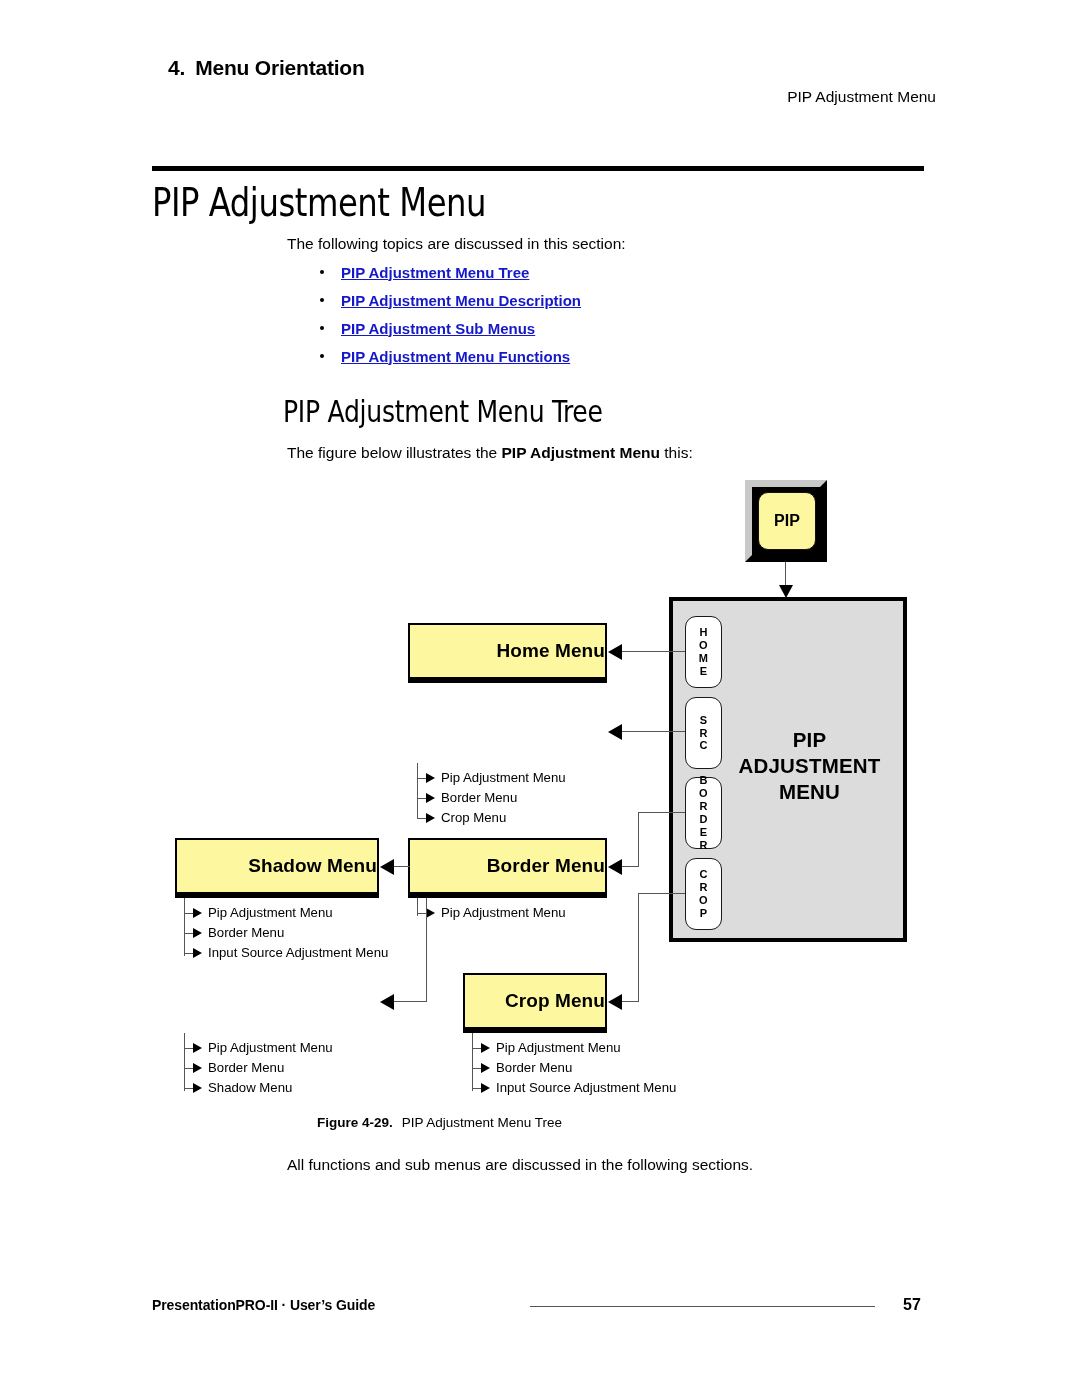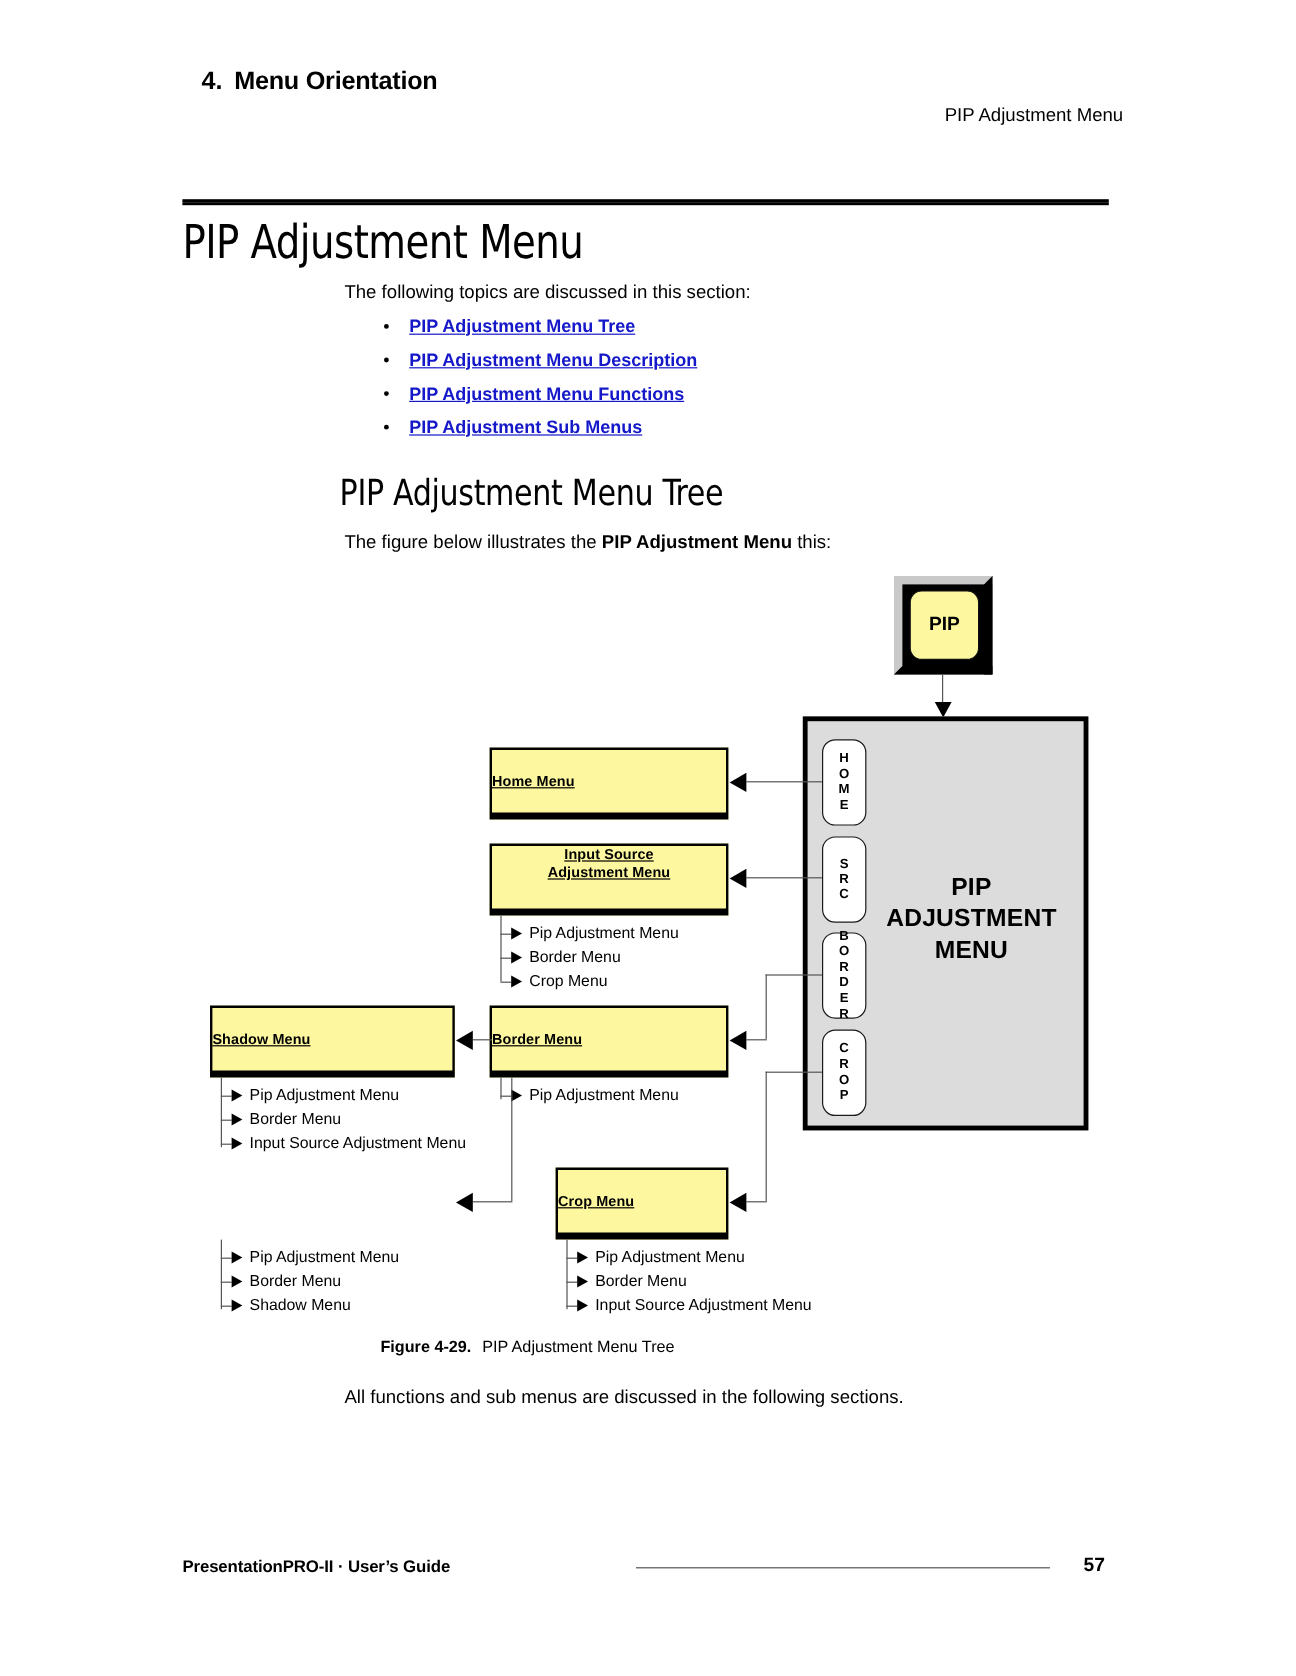--- a/index.html
+++ b/index.html
@@ -201,27 +201,26 @@
 
   
   .ybox {
     position: absolute;
     background: #fdf89f;
     border: 2.5px solid #000;
     border-bottom-width: 6px;
     box-sizing: border-box;
     display: flex;
     align-items: center;
-    justify-content: flex-start;
+    justify-content: flex-end;
     text-align: center;
-    font-size: 12px;
+    font-size: 19px;
     font-weight: bold;
     line-height: 1.24;
     letter-spacing: 0.1px;
-    text-decoration: underline;
   }
 
   
   .sublist {
     position: absolute;
     font-size: 13.2px;
     line-height: 20px;
     white-space: nowrap;
   }
   .subitem {
@@ -323,25 +322,25 @@
     <li class="toc-item">
       <span class="toc-bullet"></span>
       <a class="toc-link">PIP Adjustment Menu Tree</a>
     </li>
     <li class="toc-item">
       <span class="toc-bullet"></span>
       <a class="toc-link">PIP Adjustment Menu Description</a>
     </li>
     <li class="toc-item">
       <span class="toc-bullet"></span>
-      <a class="toc-link">PIP Adjustment Menu Functions</a>
+      <a class="toc-link">PIP Adjustment Sub Menus</a>
     </li>
     <li class="toc-item">
       <span class="toc-bullet"></span>
-      <a class="toc-link">PIP Adjustment Sub Menus</a>
+      <a class="toc-link">PIP Adjustment Menu Functions</a>
     </li>
   </ul>
 
   <div class="h2-display">PIP Adjustment Menu Tree</div>
 
   <div class="body-text" id="figure-lead"><span>The figure below illustrates the </span><span class="bold-inline">PIP Adjustment Menu</span><span> this:</span></div>
 
   <div id="figure">
 
     <div class="pip-key">
@@ -384,24 +383,20 @@
       <span>O</span>
       <span>P</span>
     </div>
 
     <div class="ybox" style="left:408px; top:623px; width:199px; height:60px;">
       <span>Home Menu</span>
     </div>
     <div class="hline" style="left:622px; top:651px; width:63px;"></div>
     <div class="arrow-left" style="left:608px; top:644px;"></div>
 
-    <div class="ybox" style="left:408px; top:703px; width:199px; height:60px; flex-direction:column;">
-      <span>Input Source</span>
-      <span>Adjustment Menu</span>
-    </div>
     <div class="hline" style="left:622px; top:731px; width:63px;"></div>
     <div class="arrow-left" style="left:608px; top:724px;"></div>
 
     <div class="sub-spine" style="left:417px; top:763px; height:55px;"></div>
     <div class="sublist" style="left:417px; top:768px;">
       <div class="subitem">
           <span class="stem"></span>
           <span class="tri"></span>
           <span>Pip Adjustment Menu</span>
         </div>

